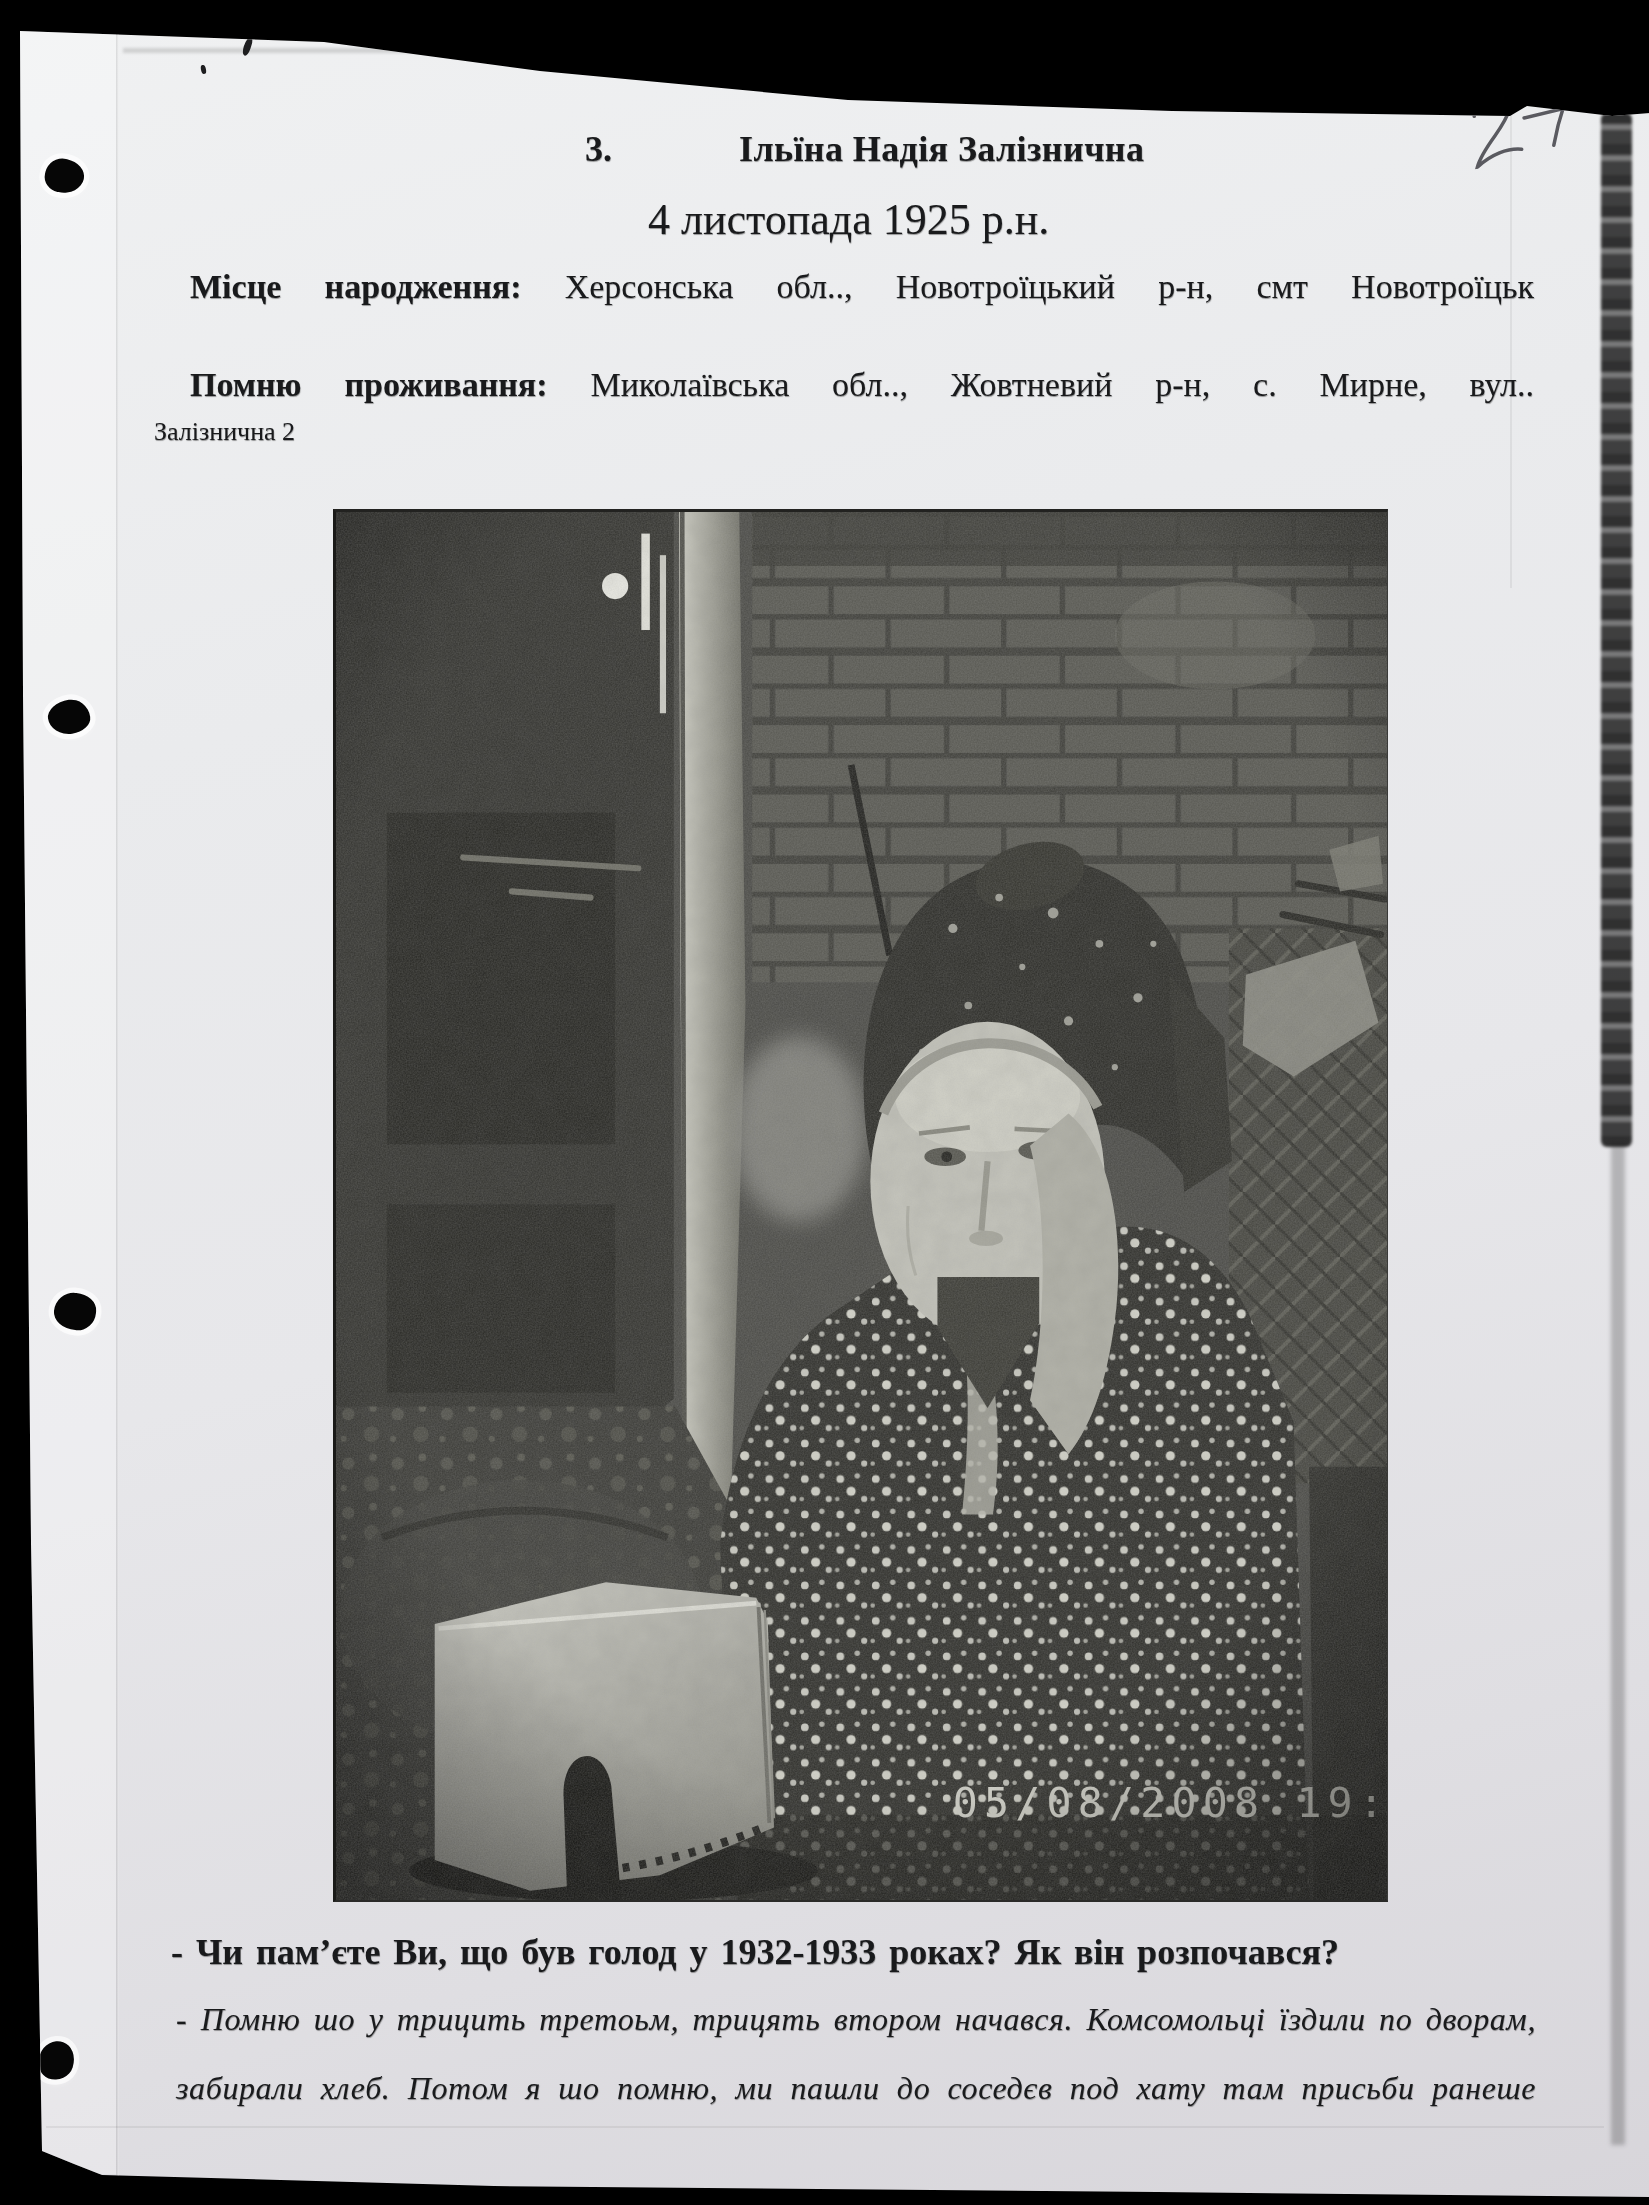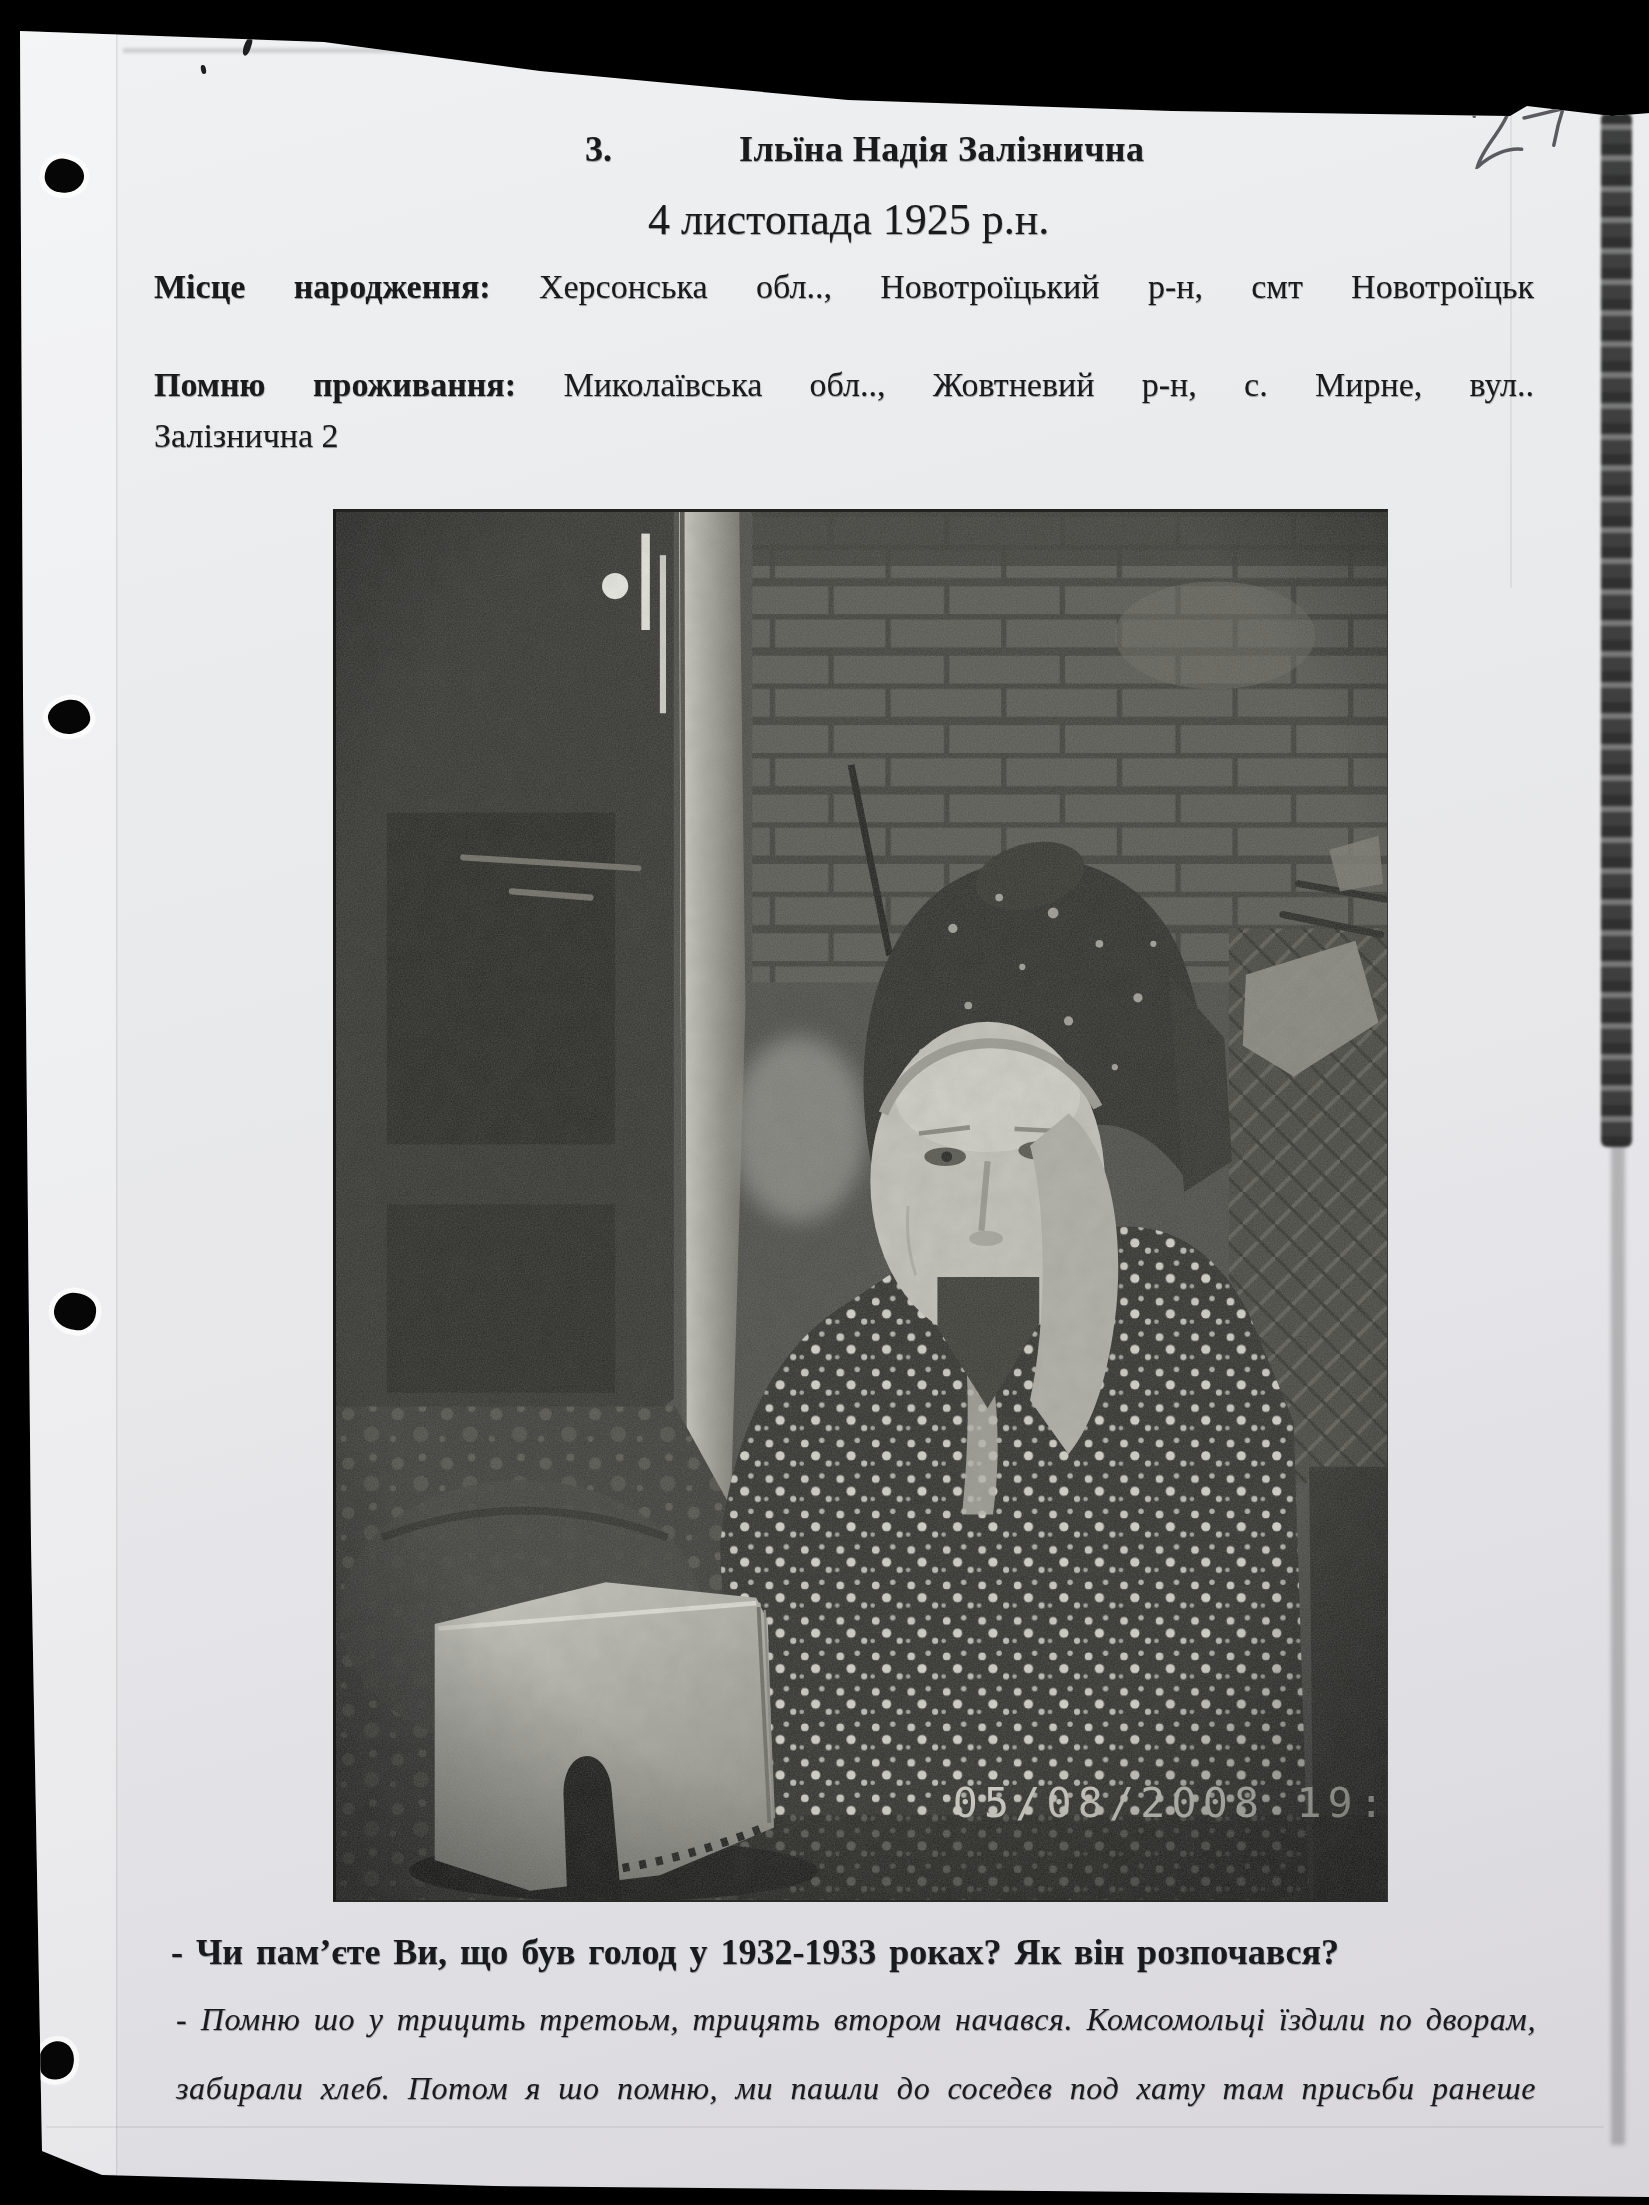--- a/index.html
+++ b/index.html
@@ -35,22 +35,22 @@
   .speck{position:absolute;background:#1e1e20;}
   .sp1{left:244px;top:37px;width:7px;height:18.5px;border-radius:60% 40% 50% 50%;transform:rotate(18deg);}
   .sp2{left:201px;top:65px;width:4.6px;height:9.3px;border-radius:50%;transform:rotate(-12deg);}
   .doc-text{position:absolute;color:#191a1c;text-shadow:0.5px 0.7px 0.8px rgba(45,45,45,0.45);}
   .title-num{left:585px;top:128px;font-size:36px;font-weight:bold;}
   .title-name{left:739px;top:128px;font-size:36px;font-weight:bold;letter-spacing:0.4px;}
   .birth-date{left:648px;top:194px;font-size:44px;}
   .info-line{left:154px;right:116px;font-size:34px;text-align:justify;text-align-last:justify;}
   .birth-line{top:268px;}
   .res-line{top:366px;word-spacing:4.6px;}
-  .res-line2{left:154px;top:417px;font-size:34px;}
-  .b{font-weight:bold;}
+  .res-line2{left:154px;top:417px;font-size:26px;}
+  .b{font-weight:bold;margin-left:36px;}
   .q-line{left:171px;top:1931px;font-size:36px;font-weight:bold;word-spacing:3.9px;}
   .a-line{left:176px;right:114px;font-size:32px;letter-spacing:0.6px;
     text-align:justify;text-align-last:justify;font-style:italic;}
   .a1{top:2001px;}
   .a2{top:2070px;}
   #photo{position:absolute;left:333px;top:509px;width:1051px;height:1388px;
     border-left:3.9px solid #1a1a18;border-top:3.1px solid #222220;
     border-right:1.5px solid #3a3a38;border-bottom:2.3px solid #2a2a28;
     box-sizing:content-box;background:#454542;}
   #photo svg{display:block;width:100%;height:100%;}

